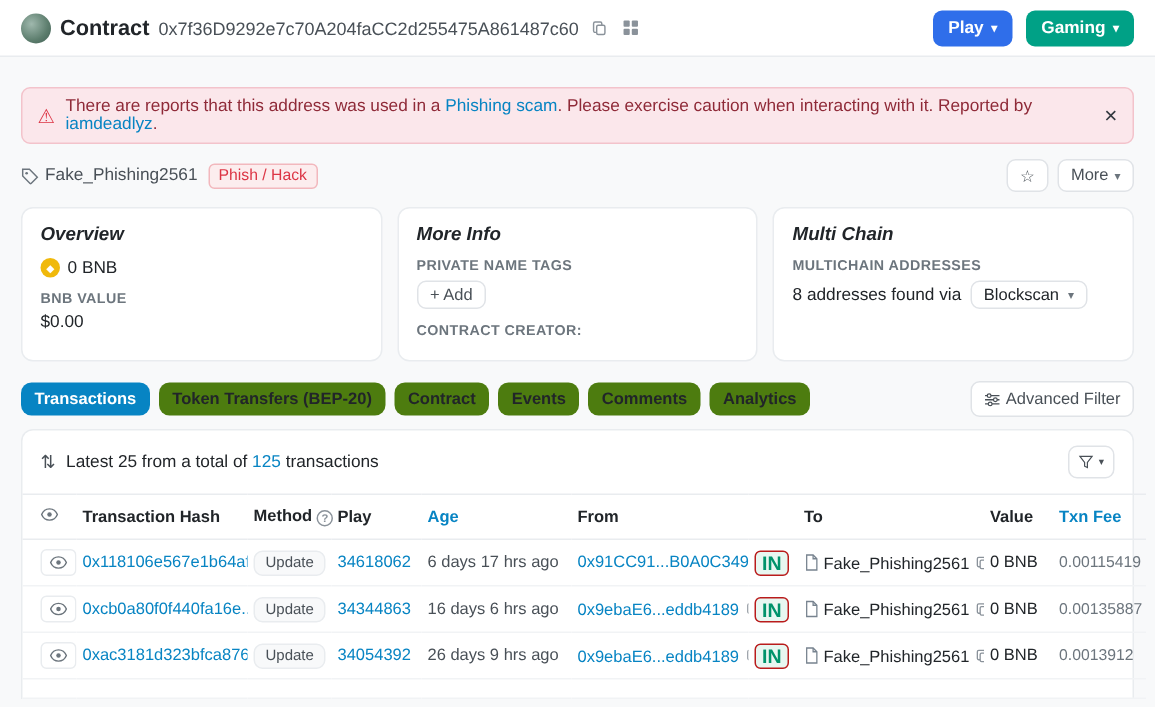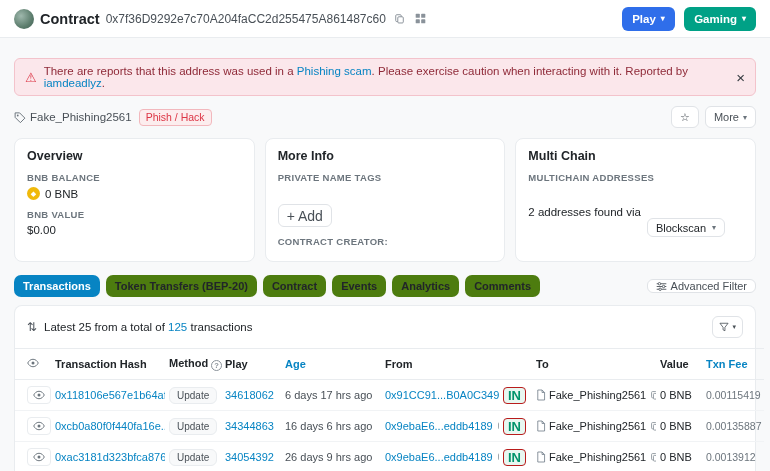--- a/index.html
+++ b/index.html
@@ -46,40 +46,40 @@
   .nametag { display: inline-flex; align-items: center; gap: 4px; font-size: 11.5px; color: #495057; }
   .pill-danger { font-size: 10.5px; color: #dc3545; background: #fcedee; border: 1px solid #f2b8bd;
     border-radius: 4px; padding: 1.5px 6px; }
   .tag-actions { margin-left: auto; display: flex; gap: 6px; align-items: center; }
   .ghost-btn { background: #fff; border: 1px solid #e0e3e7; border-radius: 6px; height: 22px;
     padding: 0 8px; font-size: 11px; color: #495057; display: inline-flex; align-items: center; gap: 4px; }
   .ghost-btn .caret { font-size: 8px; color: #6c757d; }
 
   .cards { margin-top: 10px; display: flex; gap: 10px; }
   .card { flex: 1; background: #fff; border: 1px solid #e9ecef; border-radius: 8px; padding: 10px 12px; min-height: 96px; }
-  .card h2 { font-size: 12.5px; font-weight: bold; margin-bottom: 9px; }
+  .card h2 { font-size: 12.5px; font-weight: bold; margin-bottom: 9px; font-style: italic; }
   .lbl { font-size: 9.5px; font-weight: bold; color: #6c757d; letter-spacing: .3px; margin-bottom: 4px; }
   .row-val { font-size: 11.5px; display: flex; align-items: center; gap: 5px; margin-bottom: 9px; }
   .bnb-ic { width: 13px; height: 13px; border-radius: 50%; background: #f0b90b; color: #fff;
     display: inline-flex; align-items: center; justify-content: center; font-size: 7px; flex: none; }
-  .add-btn { border: 1px solid #e0e3e7; background: #fff; border-radius: 6px; font-size: 14px;
-    padding: 2.5px 8px; color: #495057; margin-bottom: 9px; margin-top: 17px; }
+  .add-btn { border: 1px solid #e0e3e7; background: #fff; border-radius: 6px; font-size: 11px;
+    padding: 2.5px 8px; color: #495057; margin-bottom: 9px; }
   .link { color: #0784c3; }
   .creator-line { font-size: 11px; white-space: nowrap; overflow: hidden; }
   .muted-inline { color: #495057; }
   .mc-line { font-size: 11.5px; display: flex; align-items: center; gap: 6px; }
   .select-btn { border: 1px solid #e0e3e7; background: #fff; border-radius: 6px; font-size: 11px;
-    padding: 2.5px 8px; color: #212529; display: inline-flex; align-items: center; gap: 6px; margin-top: 31px; }
+    padding: 2.5px 8px; color: #212529; display: inline-flex; align-items: center; gap: 6px; }
   .select-btn .caret { font-size: 8px; color: #6c757d; }
 
   .tabs-row { margin-top: 13px; display: flex; align-items: center; gap: 6px; }
   .tab { border: 0; background: #4d7c0f; color: #212529; font-size: 11px; font-weight: bold;
     border-radius: 7px; padding: 5px 9px; }
   .tab.active { background: #0784c3; color: #fff; }
-  .adv-filter { margin-left: auto; height: 14px; }
+  .adv-filter { margin-left: auto; height: 24px; }
 
   
   .table-card { margin-top: 8px; background: #fff; border: 1px solid #e9ecef; border-bottom: 0;
     border-radius: 8px 8px 0 0; }
   .summary { display: flex; align-items: center; gap: 7px; padding: 10px 12px; font-size: 11.5px; }
   .sort-ic { color: #495057; font-size: 12px; background: none; border: 0; padding: 0; }
   .filter-btn { margin-left: auto; border: 1px solid #e0e3e7; background: #fff; border-radius: 6px;
     height: 22px; padding: 0 6px; display: inline-flex; align-items: center; gap: 3px; color: #495057; }
   .filter-btn .caret { font-size: 7px; }
 
@@ -166,58 +166,57 @@
         <span>More</span>
         <span class="caret">▾</span>
       </button>
     </span>
   </div>
 
   <div class="cards">
 
     <div class="card">
       <h2>Overview</h2>
-      <div class="lbl">BNB BALANCE</div>
       <div class="row-val">
         <span class="bnb-ic">◆</span>
         <span>0 BNB</span>
       </div>
       <div class="lbl">BNB VALUE</div>
       <div class="row-val">$0.00</div>
     </div>
 
     <div class="card">
       <h2>More Info</h2>
       <div class="lbl">PRIVATE NAME TAGS</div>
       <button class="add-btn">+ Add</button>
       <div class="lbl">CONTRACT CREATOR:</div>
     </div>
 
     <div class="card">
       <h2>Multi Chain</h2>
       <div class="lbl">MULTICHAIN ADDRESSES</div>
       <div class="mc-line">
-        <span>2 addresses found via </span>
+        <span>8 addresses found via </span>
         <button class="select-btn">
           <span>Blockscan</span>
           <span class="caret">▾</span>
         </button>
       </div>
     </div>
 
   </div>
 
   <div class="tabs-row">
 
     <button class="tab active">Transactions</button>
       <button class="tab">Token Transfers (BEP-20)</button>
       <button class="tab">Contract</button>
       <button class="tab">Events</button>
+      <button class="tab">Comments</button>
       <button class="tab">Analytics</button>
-      <button class="tab">Comments</button>
       <button class="ghost-btn adv-filter">
       <svg width="11" height="11" viewBox="0 0 16 16">
           <path d="M1 4h14M1 8h14M1 12h14" stroke="#495057" stroke-width="1.3"></path>
           <circle cx="5" cy="4" r="1.8" fill="#fff" stroke="#495057" stroke-width="1.2"></circle>
           <circle cx="11" cy="8" r="1.8" fill="#fff" stroke="#495057" stroke-width="1.2"></circle>
           <circle cx="6" cy="12" r="1.8" fill="#fff" stroke="#495057" stroke-width="1.2"></circle>
         </svg>
       <span>Advanced Filter</span>
     </button>
   </div>

